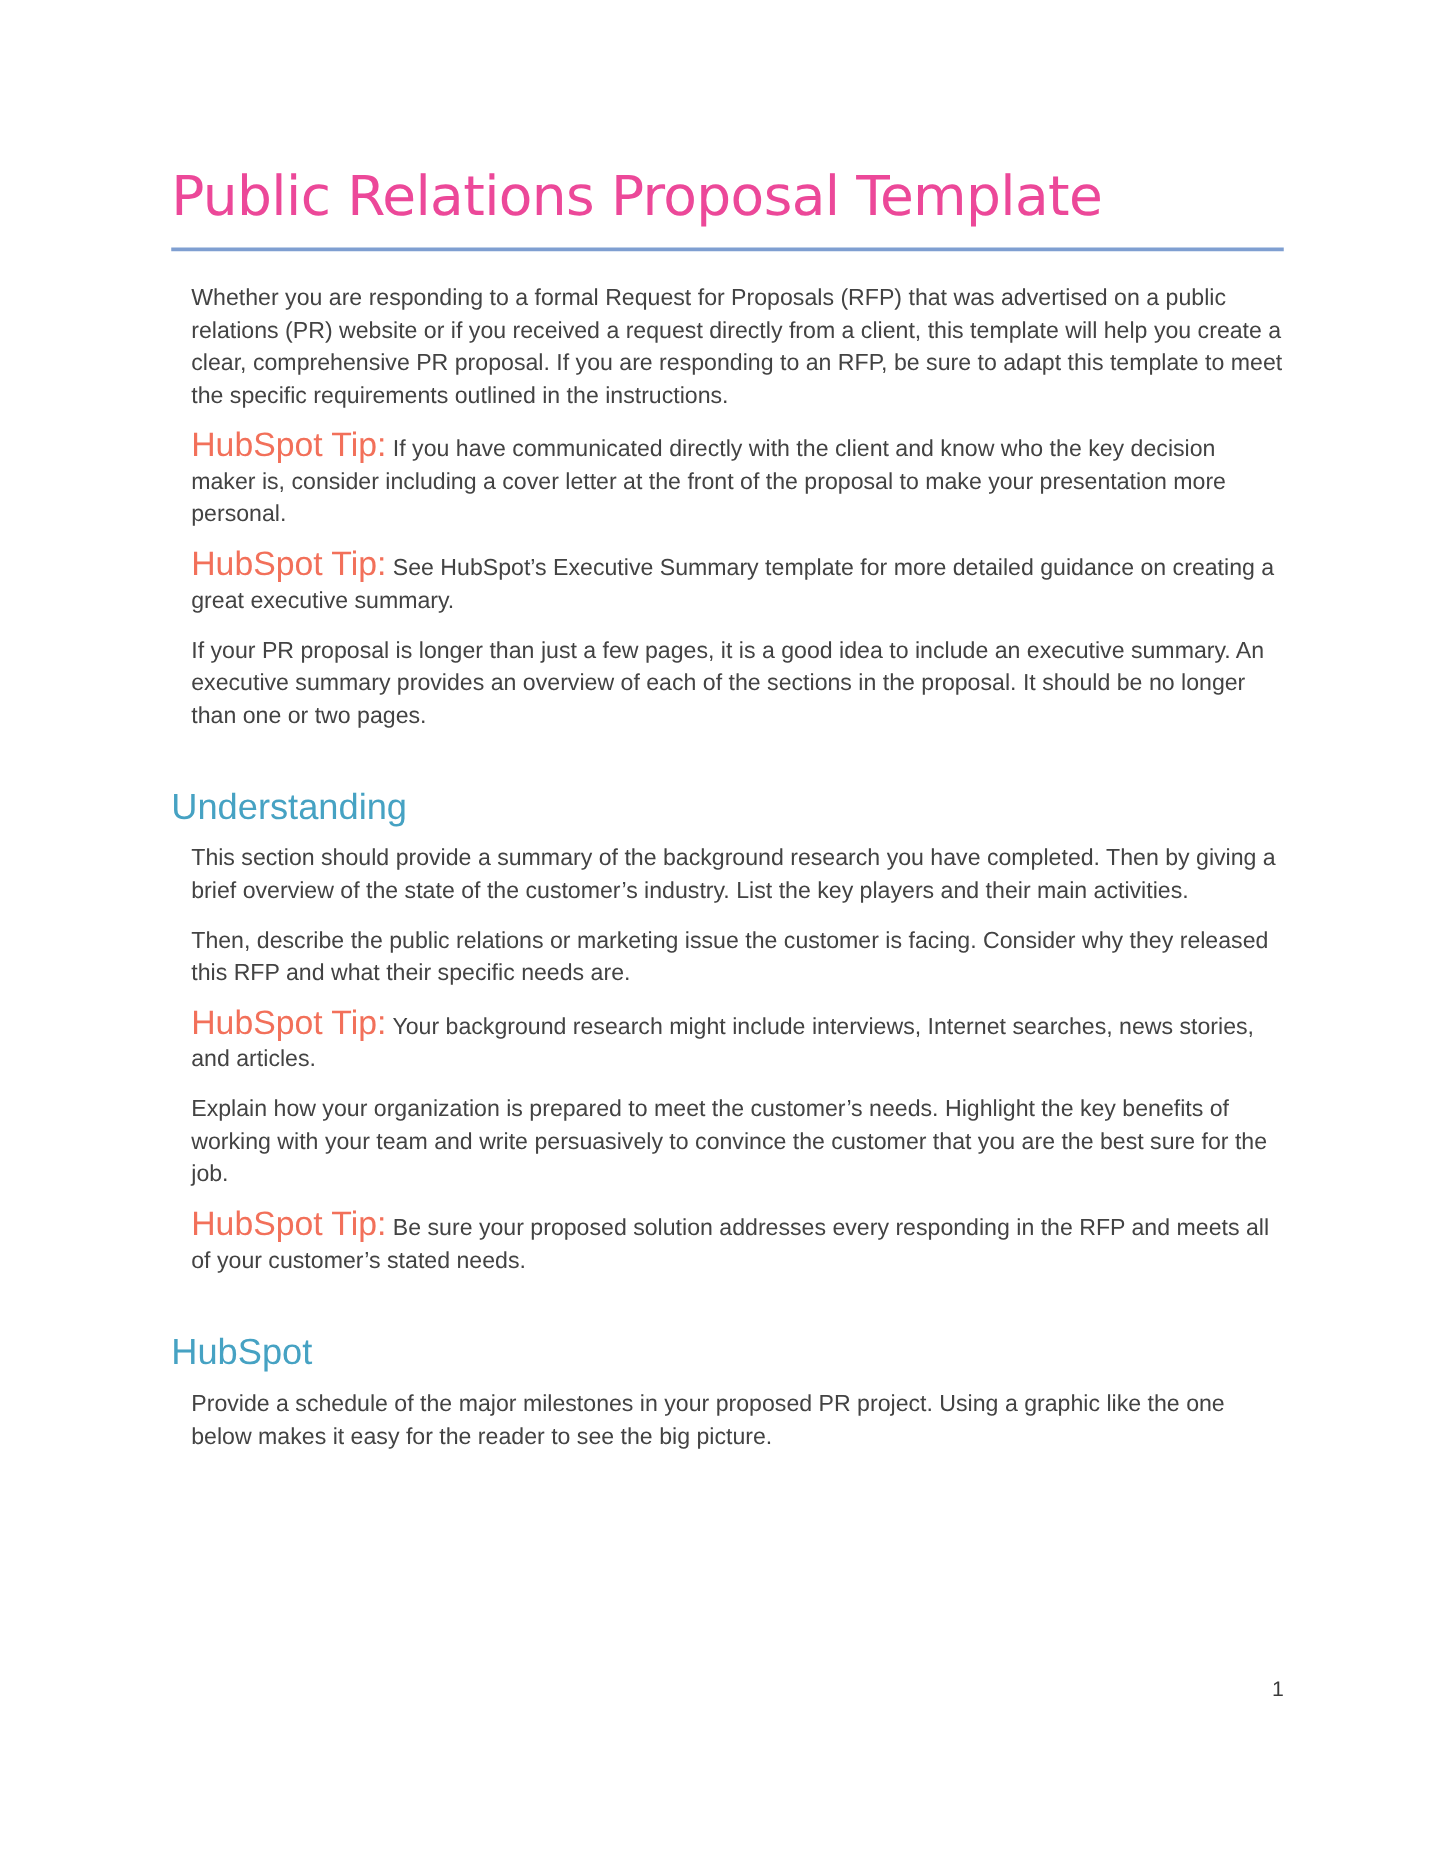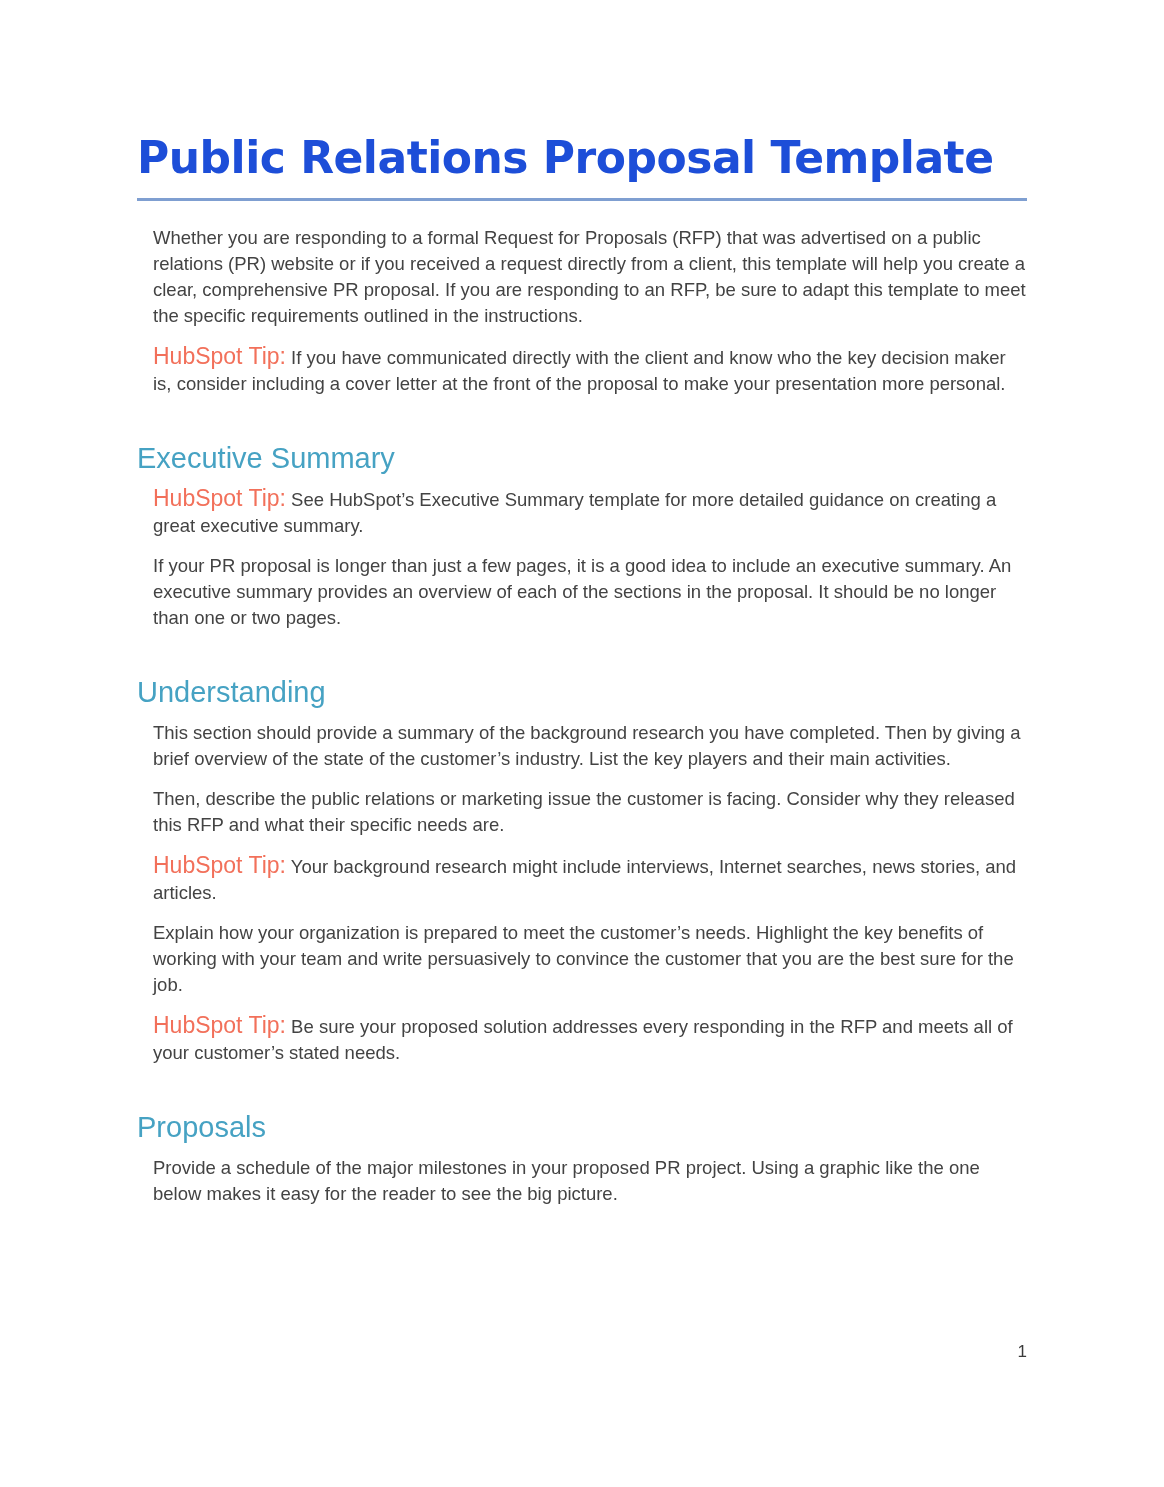--- a/index.html
+++ b/index.html
@@ -15,23 +15,23 @@
     background: #ffffff;
     box-sizing: border-box;
     padding: 133px 137px 0 137px;
     font-family: "Liberation Sans", sans-serif;
     overflow: hidden;
   }
   .doc-title {
     margin: 0;
     font-family: "DejaVu Sans", "Liberation Sans", sans-serif;
     font-size: 44px;
-    font-weight: 700;
+    font-weight: 400;
     letter-spacing: -0.5px;
-    color: #1d4ed8;
+    color: #ec4899;
     line-height: 1.15;
     padding-bottom: 14px;
     border-bottom: 3px solid #7f9fd1;
   }
   .body-text {
     font-size: 18.5px;
     line-height: 26px;
     color: #434343;
     margin: 0 0 14px 16px;
   }
@@ -40,59 +40,58 @@
   }
   .section-heading {
     font-size: 29px;
     font-weight: 400;
     color: #46a2c3;
     line-height: 1.2;
     margin: 44px 0 10px 0;
   }
   .tip-label {
     color: #f2705a;
-    font-size: 23px;
+    font-size: 27px;
   }
   .page-number {
     position: absolute;
     top: 1342px;
     right: 137px;
     font-size: 17px;
     color: #3a3a3a;
   }
 </style>
 </head>
 <body>
 
 <div class="page">
 
   <h1 class="doc-title">Public Relations Proposal Template</h1>
 
   <p class="body-text intro">Whether you are responding to a formal Request for Proposals (RFP) that was advertised on a public relations (PR) website or if you received a request directly from a client, this template will help you create a clear, comprehensive PR proposal. If you are responding to an RFP, be sure to adapt this template to meet the specific requirements outlined in the instructions.</p>
 
   <p class="body-text"><span class="tip-label">HubSpot Tip:</span> <span>If you have communicated directly with the client and know who the key decision maker is, consider including a cover letter at the front of the proposal to make your presentation more personal.</span></p>
 
-  <h2 class="section-heading">Executive Summary</h2>
 
   <p class="body-text"><span class="tip-label">HubSpot Tip:</span> <span>See HubSpot’s Executive Summary template for more detailed guidance on creating a great executive summary.</span></p>
 
   <p class="body-text">If your PR proposal is longer than just a few pages, it is a good idea to include an executive summary. An executive summary provides an overview of each of the sections in the proposal. It should be no longer than one or two pages.</p>
 
   <h2 class="section-heading">Understanding</h2>
 
   <p class="body-text">This section should provide a summary of the background research you have completed. Then by giving a brief overview of the state of the customer’s industry. List the key players and their main activities.</p>
 
   <p class="body-text">Then, describe the public relations or marketing issue the customer is facing. Consider why they released this RFP and what their specific needs are.</p>
 
   <p class="body-text"><span class="tip-label">HubSpot Tip:</span> <span>Your background research might include interviews, Internet searches, news stories, and articles.</span></p>
 
 
   <p class="body-text">Explain how your organization is prepared to meet the customer’s needs. Highlight the key benefits of working with your team and write persuasively to convince the customer that you are the best sure for the job.</p>
 
   <p class="body-text"><span class="tip-label">HubSpot Tip:</span> <span>Be sure your proposed solution addresses every responding in the RFP and meets all of your customer’s stated needs.</span></p>
 
-  <h2 class="section-heading">Proposals</h2>
+  <h2 class="section-heading">HubSpot</h2>
 
   <p class="body-text">Provide a schedule of the major milestones in your proposed PR project. Using a graphic like the one below makes it easy for the reader to see the big picture.</p>
 
   <div class="page-number">1</div>
 
 </div>
 
 </body></html>

